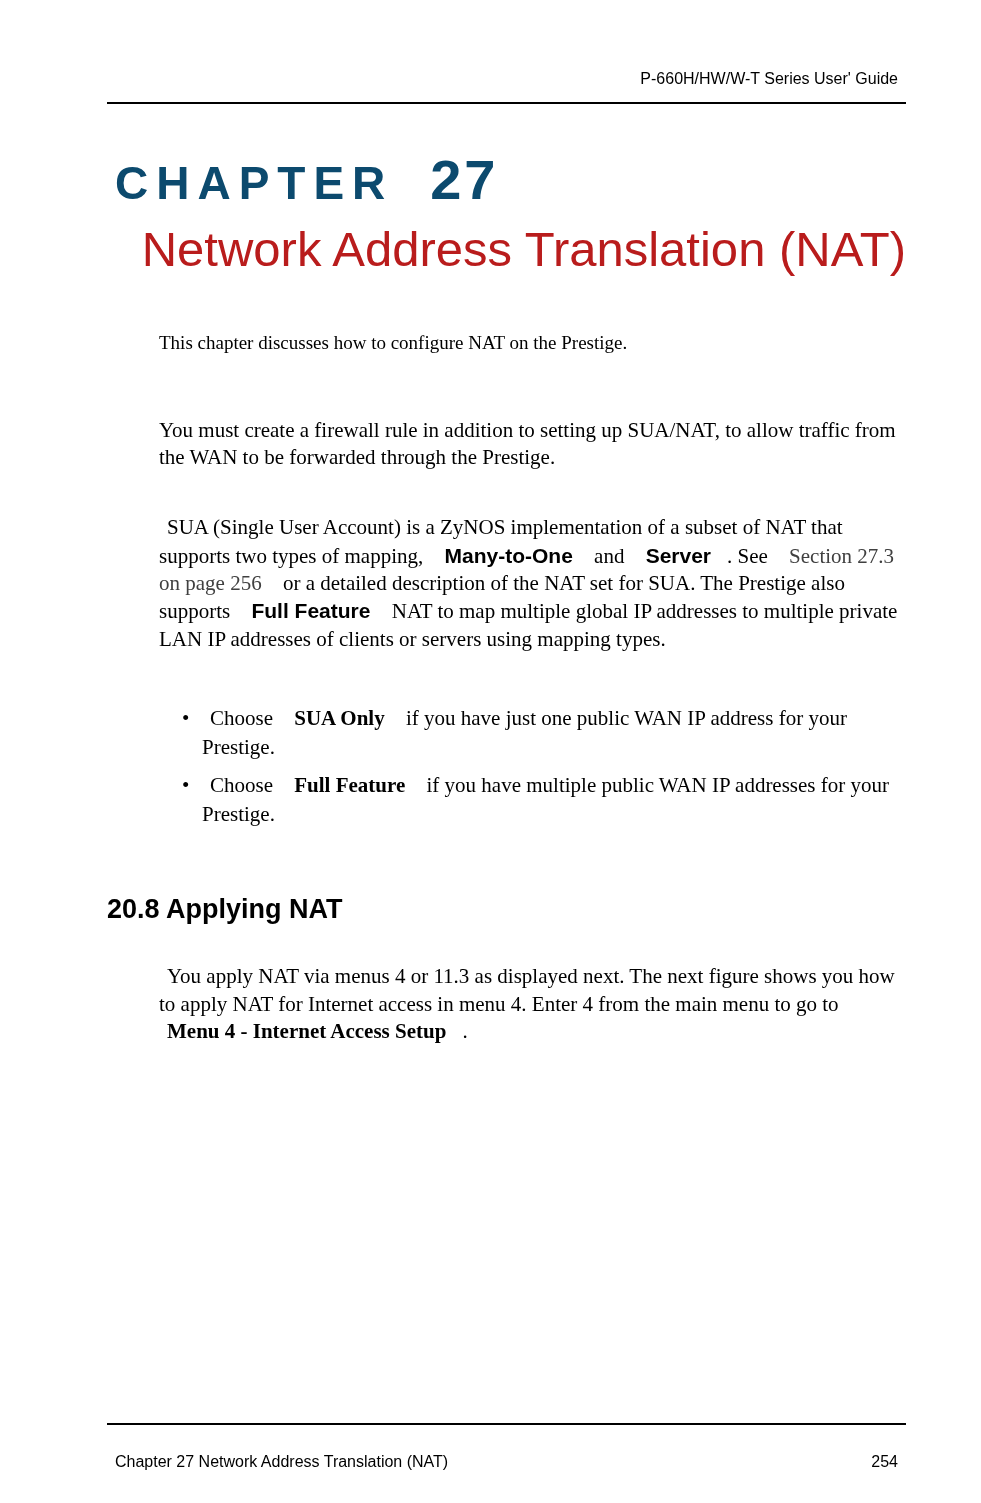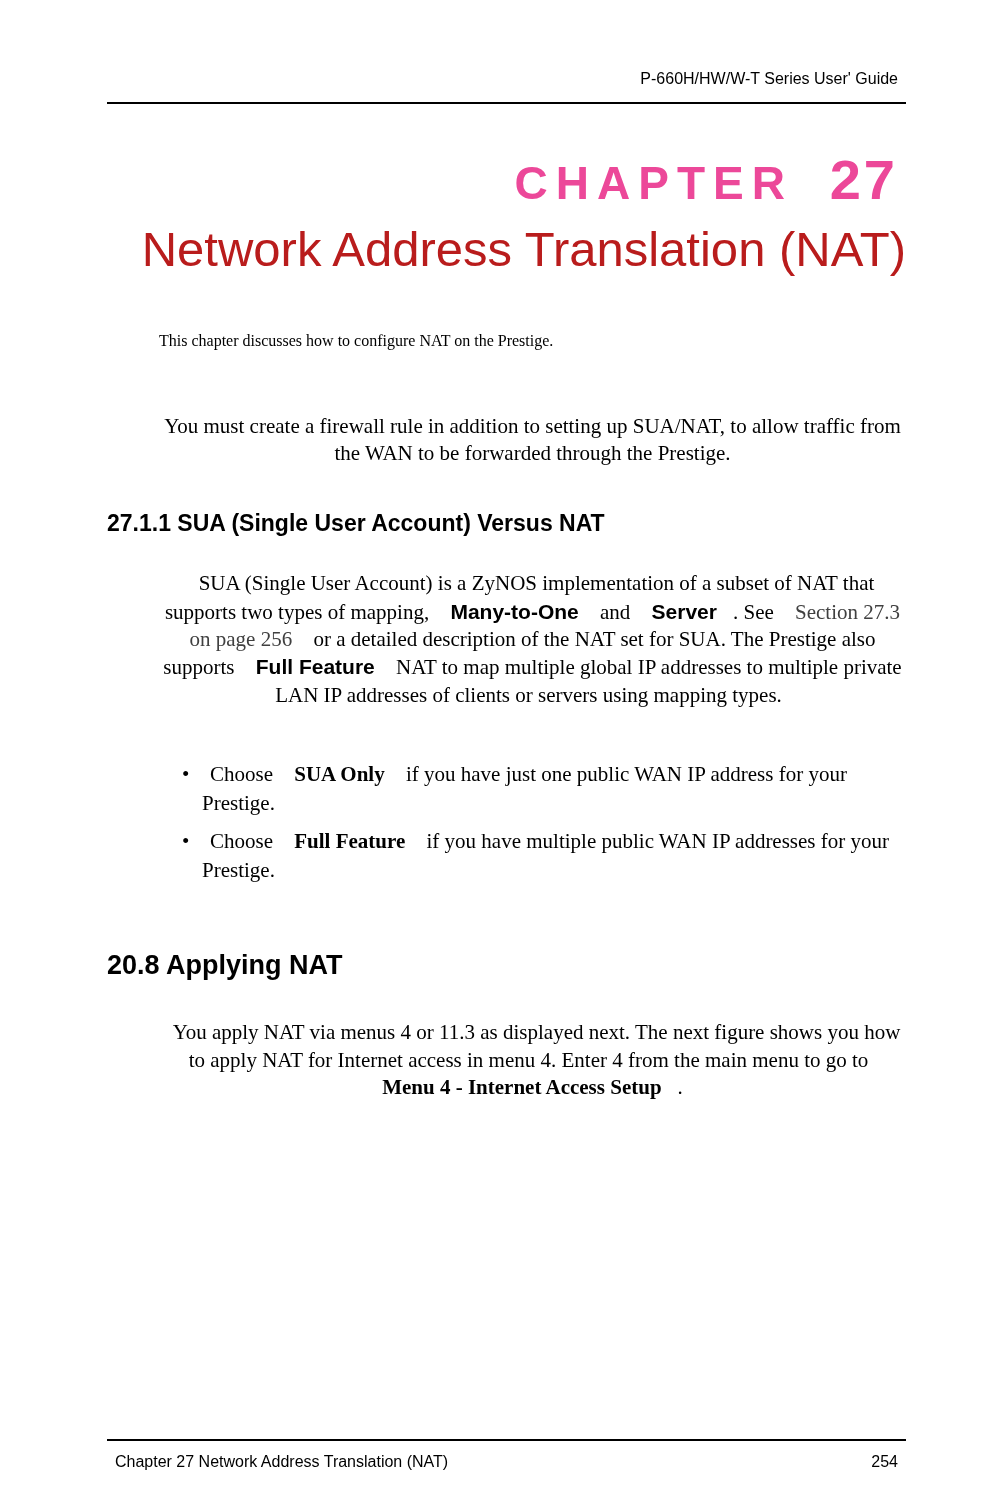--- a/index.html
+++ b/index.html
@@ -24,64 +24,62 @@
     .header-section {
       display: flex;
       justify-content: flex-end;
       font-family: Arial, Helvetica, sans-serif;
       font-size: 16px;
       padding-bottom: 6px;
       border-bottom: 2px solid black;
       margin-bottom: 35px;
     }
     .chapter-label {
-      text-align: right;
-      color: #ec4899;
+      color: #0c4a6e;
       font-family: Arial, Helvetica, sans-serif;
       font-size: 46px;
       font-weight: bold;
       letter-spacing: 8px;
       margin-bottom: 0;
     }
     .chapter-number {
       letter-spacing: 3px;
       font-size: 56px;
     }
     .chapter-title {
       text-align: right;
       color: #b91c1c;
       font-family: Arial, Helvetica, sans-serif;
       font-size: 49px;
       font-weight: normal;
       line-height: 1.2;
       margin-bottom: 45px;
     }
     .chapter-intro {
-      font-size: 16px;
+      font-size: 19px;
       margin-left: 60px;
       margin-bottom: 55px;
     }
     .section-heading-1 {
       font-family: Arial, Helvetica, sans-serif;
       font-size: 27px;
       font-weight: bold;
       margin-bottom: 30px;
     }
     .section-heading-2 {
       font-family: Arial, Helvetica, sans-serif;
       font-size: 23px;
       font-weight: bold;
       margin-bottom: 25px;
     }
     .body-text {
       font-size: 21px;
       margin-left: 60px;
       margin-bottom: 35px;
       line-height: 1.3;
-      text-align: center;
     }
     .body-text-bold {
       font-weight: bold;
     }
     .body-text-sans-bold {
       font-family: Arial, Helvetica, sans-serif;
       font-weight: bold;
     }
     .link-text {
       color: #404040;
@@ -98,21 +96,21 @@
       margin-bottom: 2px;
     }
     .bullet-item::before {
       content: "•";
       position: absolute;
       left: 15px;
     }
     .footer-section {
       margin-top: auto;
       border-top: 2px solid black;
-      padding-top: 4px;
+      padding-top: 20px;
       display: flex;
       justify-content: space-between;
       font-family: Arial, Helvetica, sans-serif;
       font-size: 16px;
     }
   </style>
 </head>
 <body>
 
 <div class="page-container">
@@ -125,21 +123,20 @@
     <span class="chapter-number">27</span>
   </div>
 
   <div class="chapter-title">Network Address Translation (NAT)</div>
 
   <div class="chapter-intro">This chapter discusses how to configure NAT on the Prestige.</div>
 
 
   <div class="body-text">You must create a firewall rule in addition to setting up SUA/NAT, to allow traffic from the WAN to be forwarded through the Prestige.</div>
 
-  <div class="section-heading-2">27.1.1  SUA (Single User Account) Versus NAT</div>
 
   <div class="body-text">
     <span>SUA (Single User Account) is a ZyNOS implementation of a subset of NAT that supports two types of mapping, </span><span class="body-text-sans-bold">Many-to-One</span><span> and </span><span class="body-text-sans-bold">Server</span><span>. See </span><span class="link-text">Section 27.3 on page 256</span><span> or a detailed description of the NAT set for SUA. The Prestige also supports </span><span class="body-text-sans-bold">Full Feature</span><span> NAT to map multiple global IP addresses to multiple private LAN IP addresses of clients or servers using mapping types.</span>
   </div>
 
   <div class="bullet-list">
     <div class="bullet-item">
       <span>Choose </span><span class="body-text-bold">SUA Only</span><span> if you have just one public WAN IP address for your Prestige.</span>
     </div>
     <div class="bullet-item">

